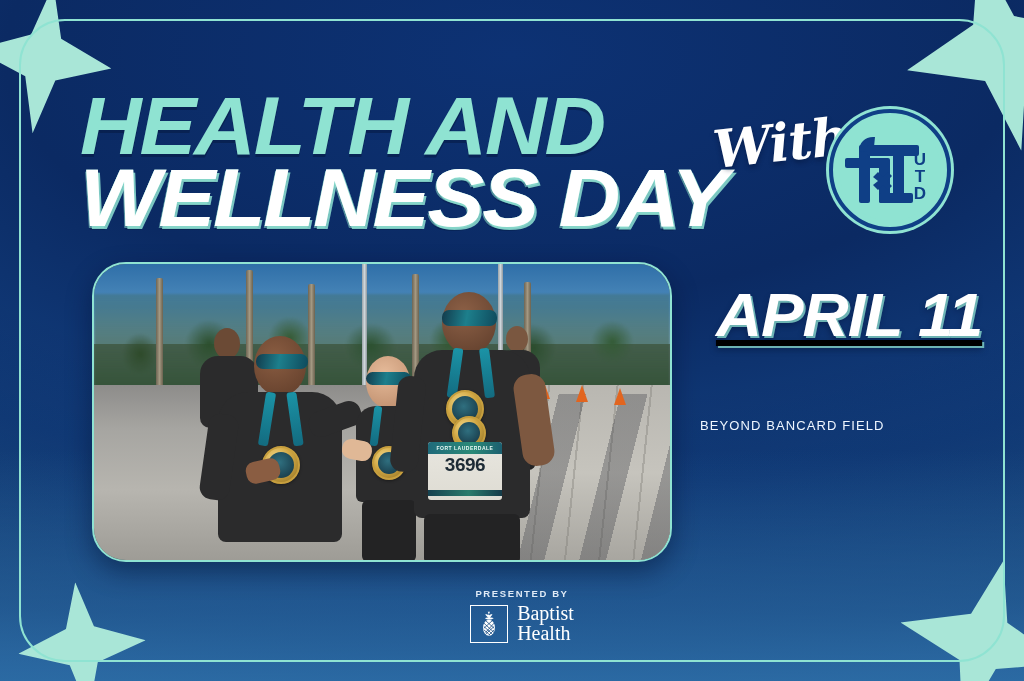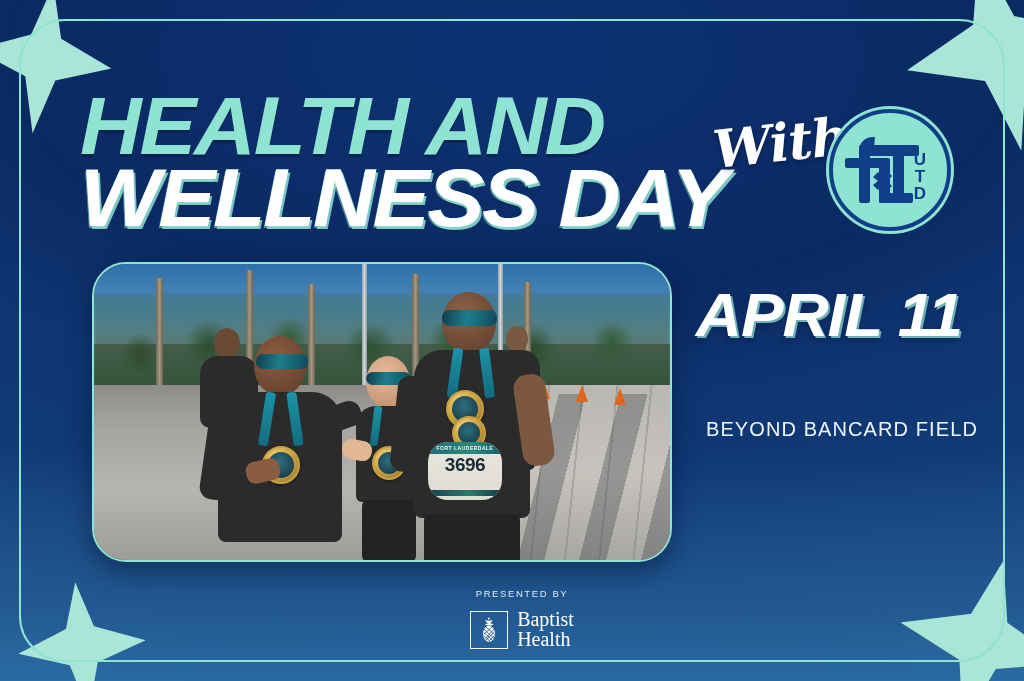--- a/index.html
+++ b/index.html
@@ -258,21 +258,22 @@
   }
   .bib-num { position: relative; z-index: 2; }
 
   
   .date-block {
     position: absolute;
     left: 700px;
     top: 284px;
     width: 278px;
     z-index: 6;
-    text-align: left;
+    text-align: right;
+    text-decoration: underline;
   }
   .date-main {
     font-size: 62px;
     font-weight: 700;
     font-style: italic;
     color: #ffffff;
     letter-spacing: -1px;
     line-height: 1;
     transform: scaleX(1.03);
     text-shadow:
@@ -287,23 +288,23 @@
     color: #8fe3d2;
     letter-spacing: -1px;
     margin-top: -24px;
     text-shadow: 0 3px 5px rgba(3,18,52,0.4);
   }
   .venue {
     position: absolute;
     left: 700px;
     top: 418px;
     width: 278px;
-    text-align: right;
+    text-align: left;
     color: #eef6ff;
-    font-size: 20px;
+    font-size: 13px;
     letter-spacing: 1.1px;
     z-index: 6;
   }
   .allday-wrap {
     position: absolute;
     left: 706px;
     top: 458px;
     width: 266px;
     height: 56px;
     z-index: 6;
@@ -335,28 +336,28 @@
     left: 382px;
     top: 588px;
     width: 280px;
     text-align: center;
     z-index: 6;
   }
   .presented-label {
     color: #dfeaf6;
     font-size: 9.5px;
     letter-spacing: 1.6px;
-    font-weight: 400;
+    font-weight: 700;
   }
   .sponsor-row {
     display: flex;
     align-items: center;
     justify-content: center;
     gap: 9px;
-    margin-top: 11px;
+    margin-top: 5px;
   }
   .sponsor-mark {
     width: 38px; height: 38px;
     border: 1.6px solid #ffffff;
     box-sizing: border-box;
     display: flex; align-items: center; justify-content: center;
     flex: none;
   }
   .sponsor-name {
     font-family: "Liberation Serif", serif;
@@ -485,21 +486,21 @@
         <div class="r-arm" style="left:300px; top:112px; width:28px; height:96px; background:#2b2b2c; transform:rotate(6deg);"></div>
         <div class="r-arm" style="left:424px; top:110px; width:32px; height:92px; background:#7d5840; border-radius:14px; transform:rotate(-8deg);"></div>
         <div class="lanyard" style="left:356px; top:84px; width:10px; height:50px; transform:rotate(8deg);"></div>
         <div class="lanyard" style="left:388px; top:84px; width:10px; height:50px; transform:rotate(-7deg);"></div>
         <div class="medal" style="left:352px; top:126px; width:34px; height:34px;">
           <div class="medal-core"></div>
         </div>
         <div class="medal" style="left:358px; top:152px; width:30px; height:30px;">
           <div class="medal-core"></div>
         </div>
-        <div class="bib" style="left:334px; top:178px; width:74px; height:58px;border-radius:20px;">
+        <div class="bib" style="left:334px; top:178px; width:74px; height:58px;">
           <div class="bib-top">FORT LAUDERDALE</div>
           <div class="bib-num">3696</div>
           <div class="bib-strip"></div>
         </div>
         <div class="r-legs" style="left:330px; top:250px; width:96px; height:50px; border-radius:6px;"></div>
       </div>
     </div>
   </div>
 
   <div class="date-block">

